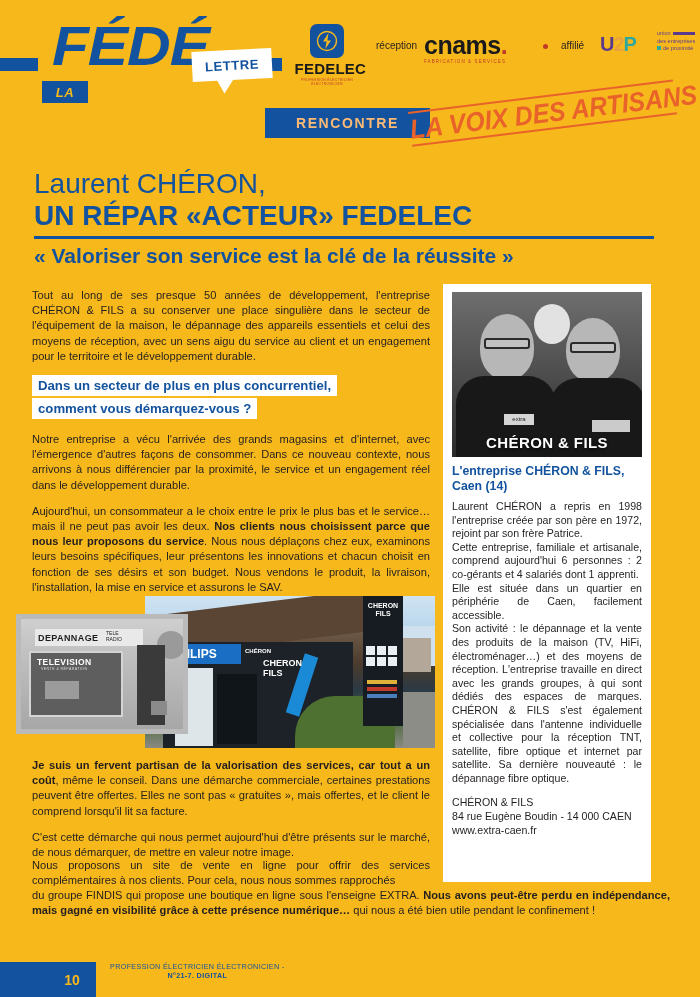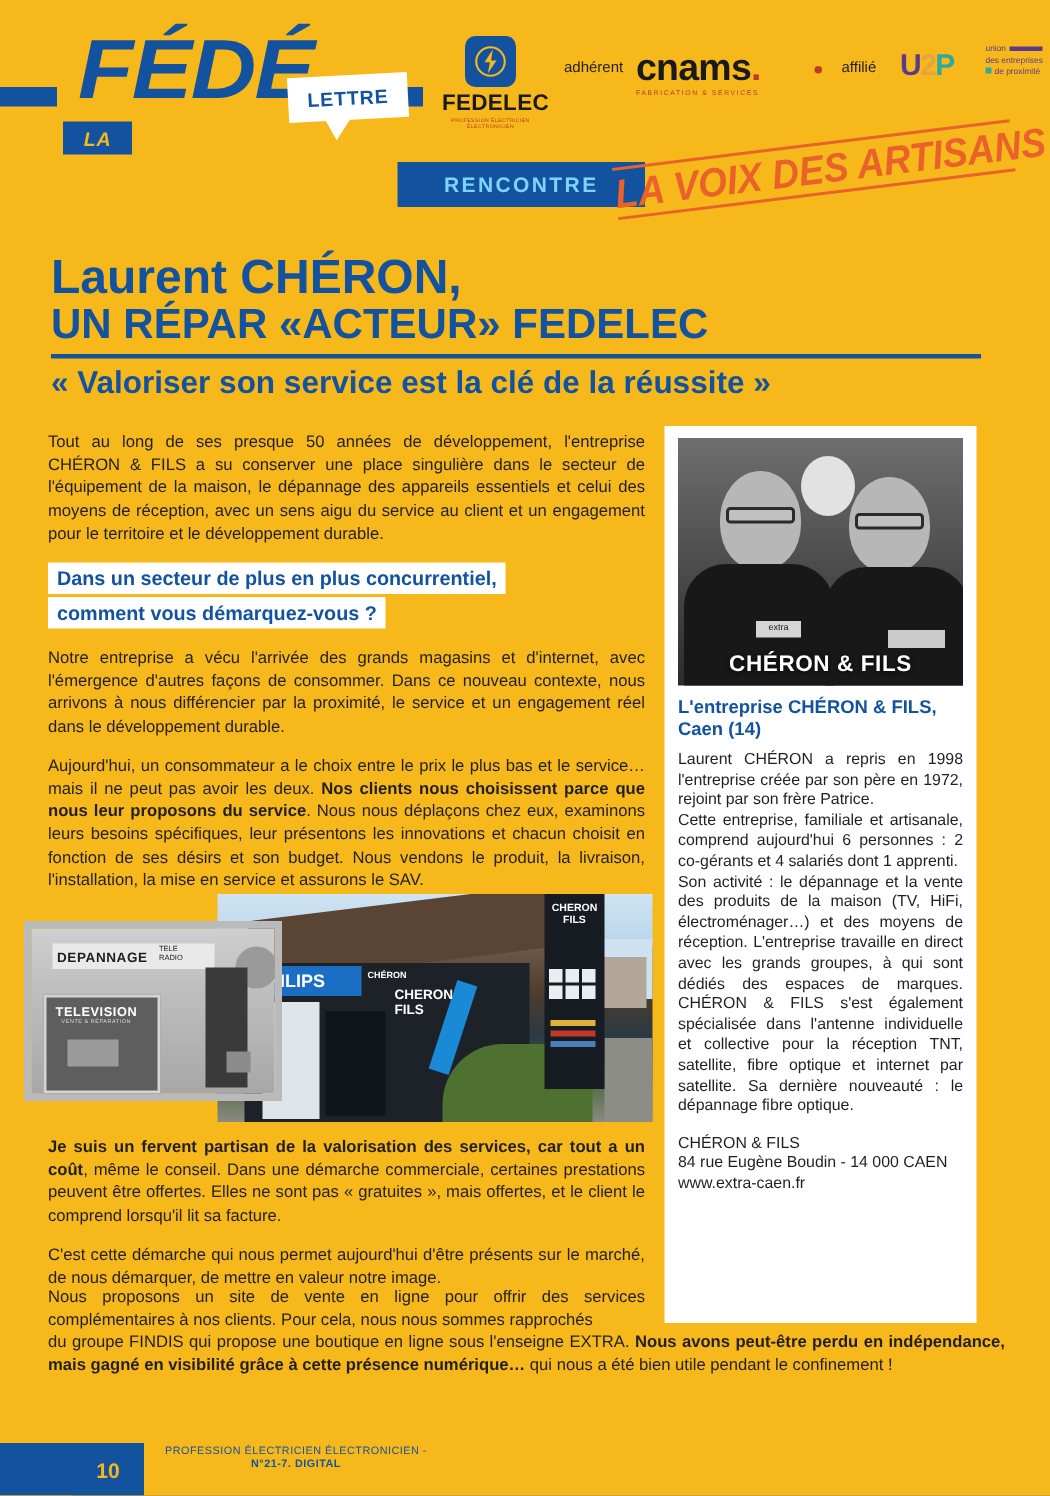--- a/index.html
+++ b/index.html
@@ -61,39 +61,39 @@
   .u2p-u { color:#5B3A8E; }
   .u2p-2 { color:#E8A33D; }
   .u2p-p { color:#2FA8A0; }
   .u2p-lines { position:absolute; left:57px; top:2px; width:40px; font-size:5.6px; color:#5B3A8E; line-height:7.6px; }
   .u2p-rule { display:inline-block; height:3px; background:#5B3A8E; vertical-align:middle; margin-left:2px; }
   .u2p-sq { display:inline-block; width:4px; height:4px; background:#2FA8A0; margin-right:2px; }
 
   
   .rencontre {
     position:absolute; left:265px; top:108px; width:165px; height:30px;
-    background:#12529E; color:#7dd3fc; font-weight:bold; font-size:14px;
+    background:#12529E; color:#fdba74; font-weight:bold; font-size:14px;
     letter-spacing:1.6px; display:flex; align-items:center; justify-content:center;
   }
 
   
   .voix {
     position:absolute; left:408px; top:112px; width:290px;
     transform: rotate(-7deg); transform-origin: left top;
     color:#E8622A; font-weight:bold; font-style:italic; font-size:27px;
     letter-spacing:0px; line-height:30px; white-space:nowrap;
     border-top:2px solid #E8622A; border-bottom:2px solid #E8622A;
     padding:1px 0 0 0;
     transform: rotate(-7deg) scaleX(.92);
   }
 
   
   .title1 {
     position:absolute; left:34px; top:168px; width:620px;
-    color:#12529E; font-weight:bold; font-size:32px; line-height:32px;
+    color:#12529E; font-weight:normal; font-size:28px; line-height:32px;
   }
   .title2 {
     position:absolute; left:34px; top:200px; width:620px;
     color:#12529E; font-weight:bold; font-size:28px; line-height:32px;
     padding-bottom:4px; border-bottom:3px solid #12529E;
   }
   .subtitle {
     position:absolute; left:34px; top:243px; width:630px;
     color:#12529E; font-weight:bold; font-size:21px; line-height:26px;
   }
@@ -146,21 +146,21 @@
     border:5px solid #F7B81B;
     background:linear-gradient(180deg,#cfcfcf 0%,#bdbdbd 40%,#a7a7a7 100%);
     overflow:hidden; filter:grayscale(1);
   }
   .old-sign {
     position:absolute; left:14px; top:10px; width:108px; height:17px; background:#e9e9e9;
     color:#1d1d1d; font-size:9px; font-weight:bold; letter-spacing:.4px;
     display:flex; align-items:center; padding-left:3px;
   }
   .old-sign-sm { position:absolute; left:85px; top:12px; font-size:5px; color:#222; line-height:5.6px; }
-  .old-win { position:absolute; left:8px; top:44px; width:78px; height:66px; background:#5e5e5e; border:2px solid #d4d4d4; }
+  .old-win { position:absolute; left:8px; top:32px; width:94px; height:66px; background:#5e5e5e; border:2px solid #d4d4d4; }
   .old-tv { position:absolute; left:6px; top:4px; color:#fff; font-size:8.5px; font-weight:bold; letter-spacing:.4px; }
   .old-tv-sub { position:absolute; left:10px; top:14px; color:#ddd; font-size:3.6px; letter-spacing:.4px; }
   .old-box { position:absolute; left:14px; top:28px; width:34px; height:18px; background:#9b9b9b; }
   .old-door { position:absolute; left:116px; top:26px; width:28px; height:80px; background:#3a3a3a; }
   .old-emb { position:absolute; left:136px; top:12px; width:28px; height:28px; border-radius:50%; background:#9a9a9a; }
   .old-vent { position:absolute; left:130px; top:82px; width:16px; height:14px; background:#8b8b8b; }
 
   
   .sidecard {
     position:absolute; left:443px; top:284px; width:208px; height:598px;
@@ -228,21 +228,21 @@
       <div class="fedelec-mark">
         <svg width="22" height="22" viewBox="0 0 22 22" aria-hidden="true">
           <circle cx="11" cy="11" r="9.5" fill="none" stroke="#F7B81B" stroke-width="1.4"></circle>
           <path d="M12.5 3 L7 11.5 L10.6 11.5 L9.2 19 L15 10.4 L11.4 10.4 Z" fill="#F7B81B"></path>
         </svg>
       </div>
       <div class="fedelec-name">FEDELEC</div>
       <div class="fedelec-sub">PROFESSION ÉLECTRICIEN ÉLECTRONICIEN</div>
     </div>
 
-    <div class="adherent">adhérent</div>
+    <div class="adherent">réception</div>
 
     <div class="logo-cnams">
       <div class="cnams-word"><span>cnams</span><span class="cnams-dot">.</span></div>
       <div class="cnams-sub">FABRICATION &amp; SERVICES</div>
     </div>
     <div class="cnams-bullet"></div>
 
     <div class="affili">affilié</div>
 
     <div class="logo-u2p">
@@ -340,20 +340,21 @@
       <div class="pcaption">CHÉRON &amp; FILS</div>
     </div>
 
     <div class="side-h">
       <span>L'entreprise CHÉRON &amp; FILS,</span><br>
       <span>Caen (14)</span>
     </div>
 
     <div class="side-p">Laurent CHÉRON a repris en 1998 l'entreprise créée par son père en 1972, rejoint par son frère Patrice.</div>
     <div class="side-p">Cette entreprise, familiale et artisanale, comprend aujourd'hui 6 personnes : 2 co-gérants et 4 salariés dont 1 apprenti.</div>
+    <div class="side-p">Elle est située dans un quartier en périphérie de Caen, facilement accessible.</div>
     <div class="side-p">Son activité : le dépannage et la vente des produits de la maison (TV, HiFi, électroménager…) et des moyens de réception. L'entreprise travaille en direct avec les grands groupes, à qui sont dédiés des espaces de marques. CHÉRON &amp; FILS s'est également spécialisée dans l'antenne individuelle et collective pour la réception TNT, satellite, fibre optique et internet par satellite. Sa dernière nouveauté : le dépannage fibre optique.</div>
 
     <div class="side-contact">
       <div>CHÉRON &amp; FILS</div>
       <div>84 rue Eugène Boudin - 14 000 CAEN</div>
       <div>www.extra-caen.fr</div>
     </div>
   </div>
 
   <div class="col-left" style="top:758px;">

